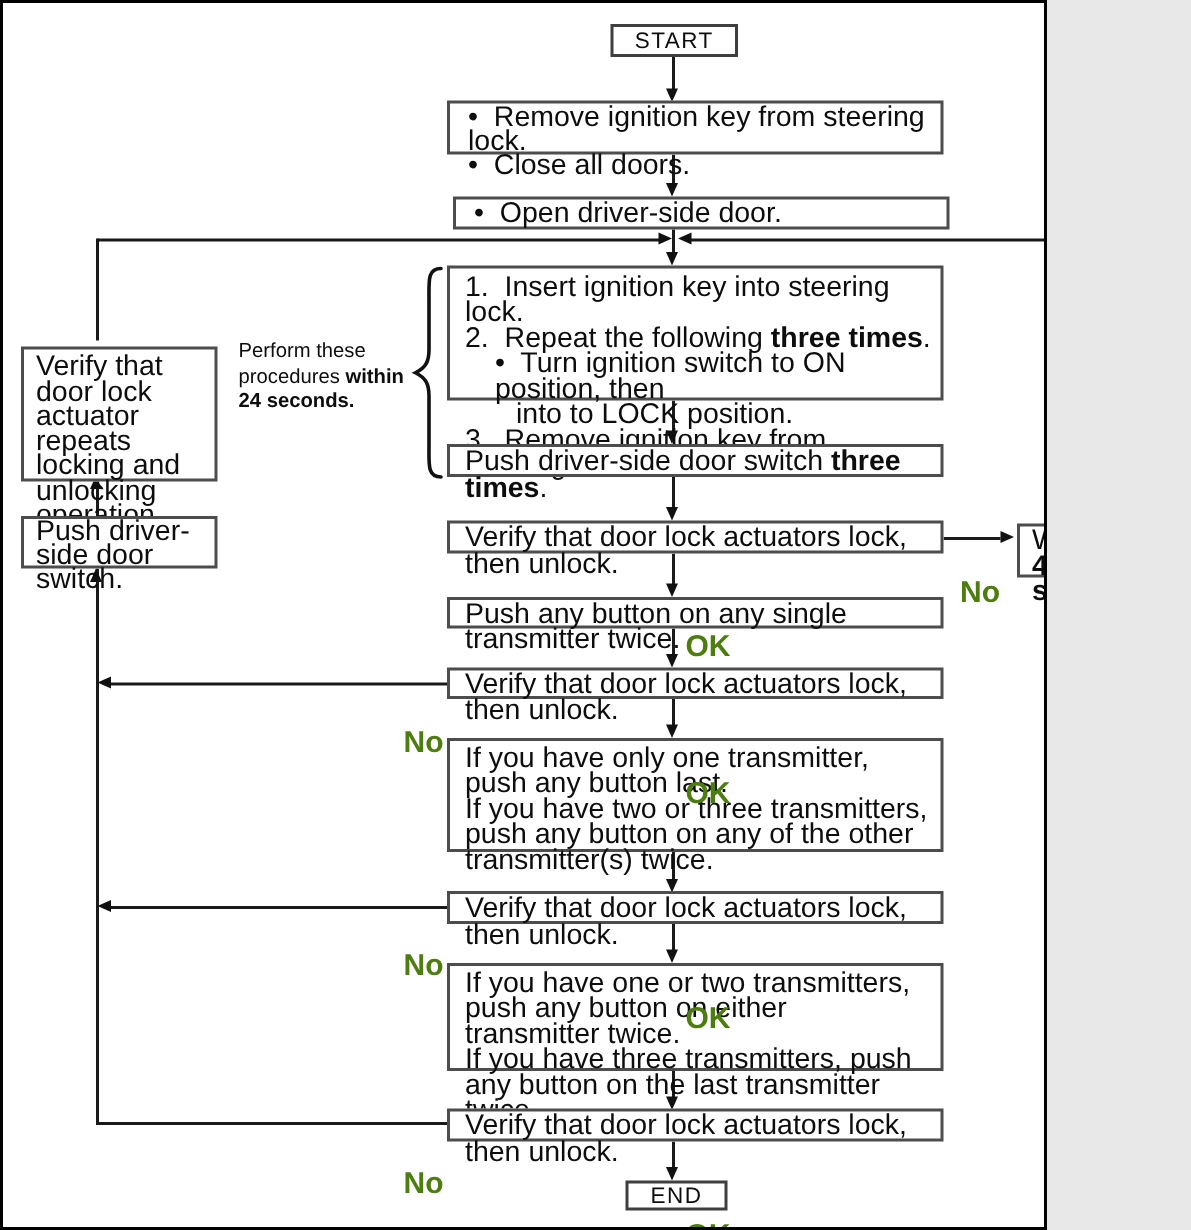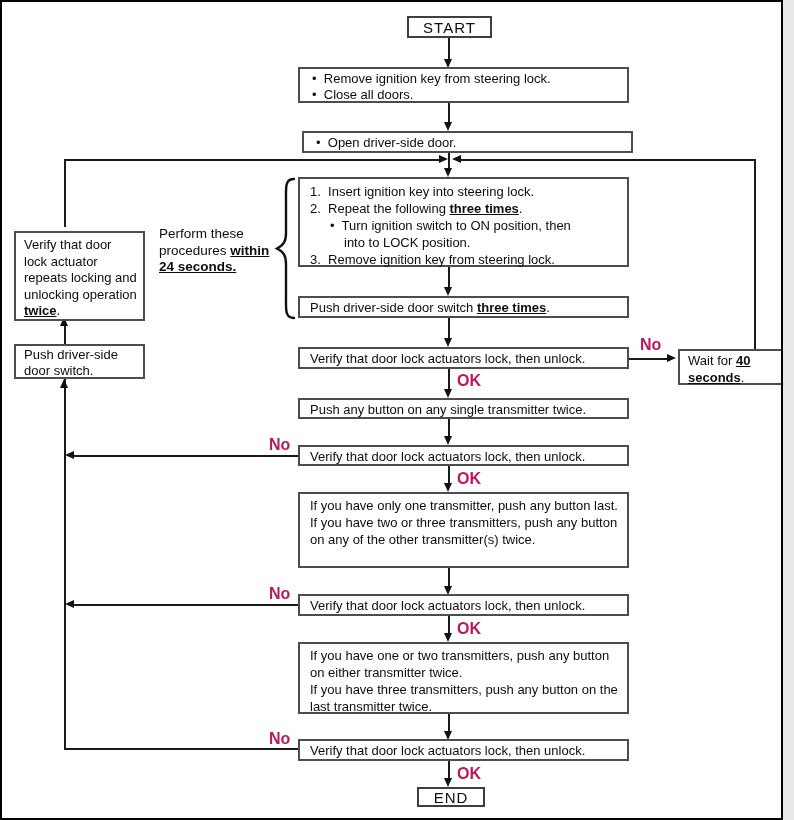--- a/index.html
+++ b/index.html
@@ -1,34 +1,34 @@
 <!DOCTYPE html>
 <html><head>
 <meta charset="utf-8">
 <style>
   html,body{margin:0;padding:0;background:#e8e8e8;}
   #stage{
-    position:relative;width:783px;height:820px;box-sizing:border-box;
+    position:relative;width:698px;height:820px;box-sizing:border-box;
     background:#ffffff;border:2px solid #000;overflow:hidden;
     font-family:"Liberation Sans", sans-serif;color:#111;
   }
   .box{
     position:absolute;box-sizing:border-box;background:#fff;
-    border:2px solid #4d4d4d;font-size:13px;line-height:17px;color:#0d0d0d;
+    border:2px solid #4d4d4d;font-size:19px;line-height:17px;color:#0d0d0d;
   }
   .terminal{border:2px solid #3f3f3f;text-align:center;font-size:15px;letter-spacing:1px;}
   .line{white-space:pre-wrap;}
   .vline,.hline{position:absolute;background:#1a1a1a;}
   .arr{position:absolute;width:0;height:0;}
   .aD{border-left:4.5px solid transparent;border-right:4.5px solid transparent;border-top:9px solid #111;}
   .aU{border-left:4.5px solid transparent;border-right:4.5px solid transparent;border-bottom:9px solid #111;}
   .aR{border-top:4.5px solid transparent;border-bottom:4.5px solid transparent;border-left:9px solid #111;}
   .aL{border-top:4.5px solid transparent;border-bottom:4.5px solid transparent;border-right:9px solid #111;}
-  .lbl{position:absolute;font-weight:bold;font-size:16px;color:#be185d;}
-  b{font-weight:bold;text-decoration:underline;}
+  .lbl{position:absolute;font-weight:bold;font-size:20px;color:#4d7c0f;margin-top:48px;}
+  b{font-weight:bold;}
   .note{position:absolute;font-size:13.5px;line-height:16.5px;color:#0d0d0d;}
 </style>
 </head>
 <body>
 
 <div id="stage">
 
   <div class="vline" style="left:446px;top:36px;width:2px;height:24px"></div>
   <div class="vline" style="left:446px;top:101px;width:2px;height:22px"></div>
   <div class="vline" style="left:446px;top:150px;width:2px;height:18px"></div>

